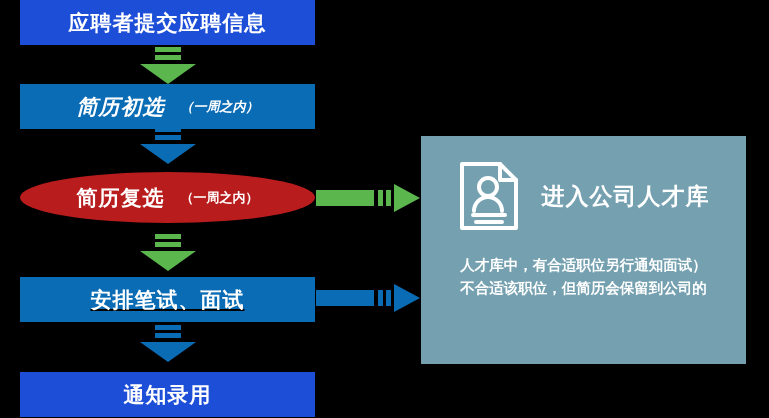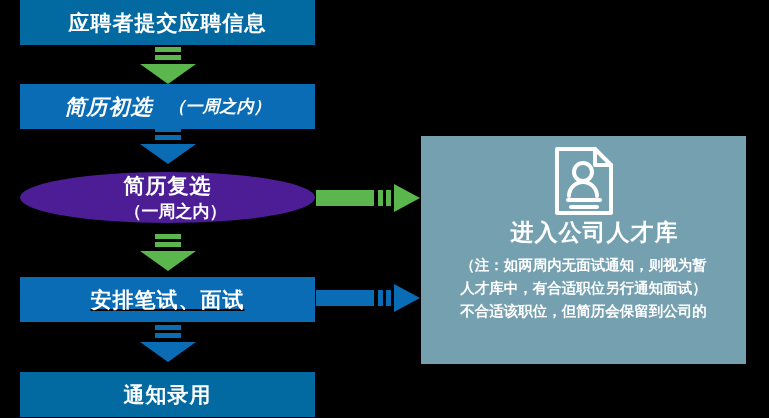--- a/index.html
+++ b/index.html
@@ -6,41 +6,41 @@
   body{
     width:769px;height:418px;
     background:#000;
     font-family:"DejaVu Sans","Liberation Sans",sans-serif;
     overflow:hidden;
     position:relative;
   }
   .stage{position:absolute;left:20px;width:295px;display:flex;align-items:center;justify-content:center;}
   .stage .label{color:#ffffff;font-weight:bold;white-space:nowrap;}
   .box{height:45px;}
-  .box.green{background:#0369a1;}
+  .box.green{background:#1d4ed8;}
   .box.blue{background:#0a6cb4;}
-  .ellipse{height:51px;background:#4c1d95;border-radius:50% / 50%;flex-direction:column;}
+  .ellipse{height:51px;background:#b91c1c;border-radius:50% / 50%;}
 
   .t-main{font-size:21px;letter-spacing:1px;}
-  .t-sub{font-size:17px;margin-left:16px;font-weight:bold;letter-spacing:0px;}
+  .t-sub{font-size:13px;margin-left:16px;font-weight:bold;letter-spacing:0px;}
 
   
   .varrow{position:absolute;left:0;width:769px;height:40px;pointer-events:none;}
 
   
   .harrow{position:absolute;pointer-events:none;}
 
   
   .panel{
     position:absolute;left:421px;top:136px;width:325px;height:228px;
     background:#74a0b0;
   }
   .panel-head{
     position:absolute;left:0;top:14px;width:325px;height:92px;
-    display:flex;align-items:center;justify-content:center;flex-direction:column;
+    display:flex;align-items:center;justify-content:center;
   }
   .panel-icon{width:62px;height:72px;flex:none;}
   .panel-title{
     color:#ffffff;font-size:23px;font-weight:bold;letter-spacing:1px;
     margin-left:22px;white-space:nowrap;
   }
   .panel-note{
     position:absolute;left:18px;top:118px;width:289px;
     color:#ffffff;font-size:14.5px;font-weight:bold;line-height:23px;
     text-align:center;letter-spacing:0px;
@@ -132,18 +132,17 @@
         <circle cx="30" cy="27" r="9"></circle>
         <path d="M16 51 a14 14 0 0 1 28 0"></path>
         <line x1="15" y1="55" x2="47" y2="55"></line>
         <line x1="18" y1="62" x2="44" y2="62"></line>
       </g>
     </svg>
     <span class="panel-title">进入公司人才库</span>
   </div>
 
   <div class="panel-note">
-    <div>（注：如两周内无面试通知，则视为暂</div>
     <div>人才库中，有合适职位另行通知面试）</div>
     <div>不合适该职位，但简历会保留到公司的</div>
   </div>
 
 </div>
 
 </body></html>

